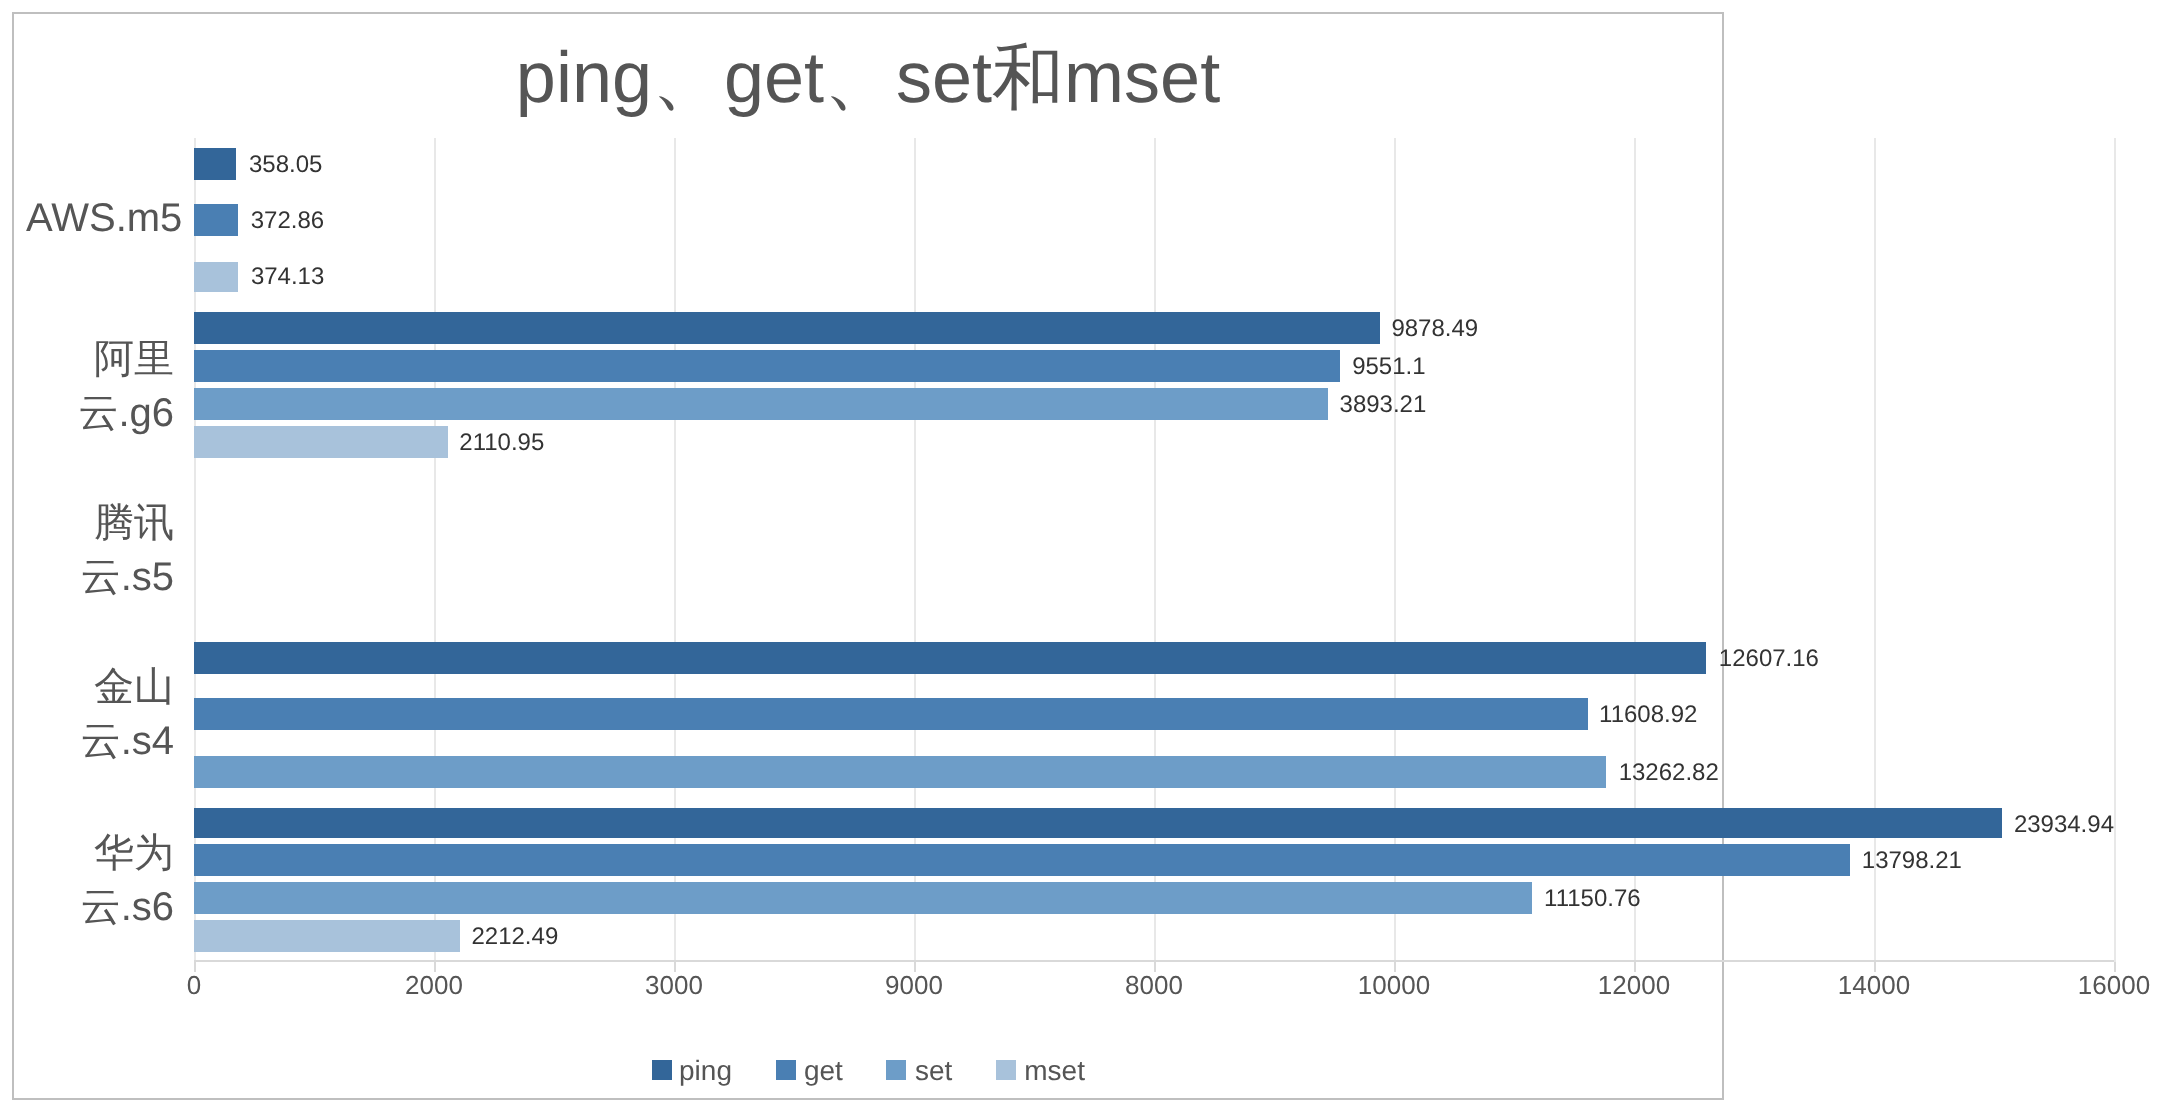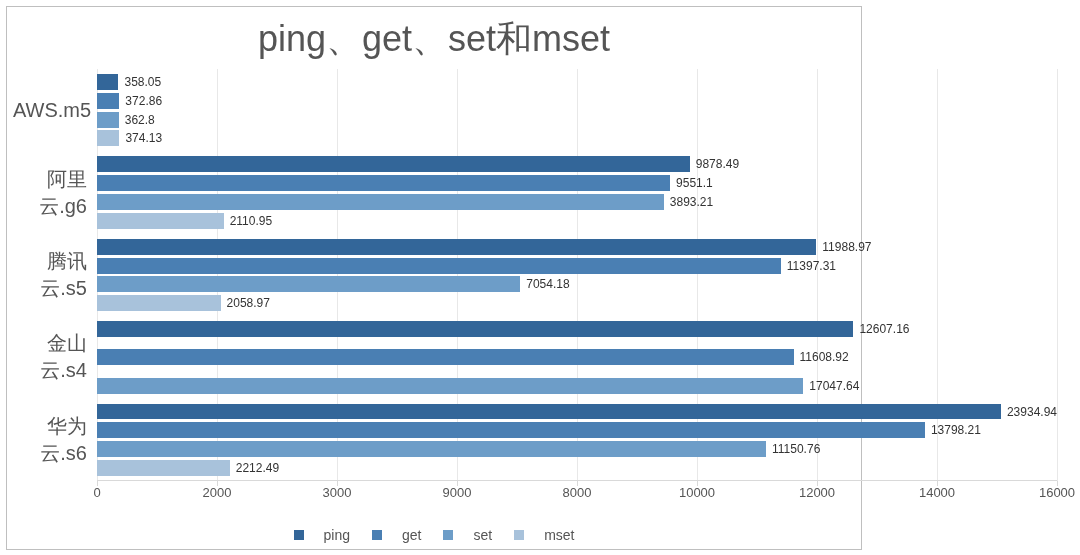--- a/index.html
+++ b/index.html
@@ -111,21 +111,21 @@
     left: 0; right: 0; bottom: 6px;
     display: flex;
     justify-content: center;
     gap: 22px;
     font-size: 14px;
     color: #555;
   }
   .legend .item {
     display: flex;
     align-items: center;
-    gap: 20px;
+    gap: 4px;
   }
   .swatch {
     width: 10px; height: 10px;
   }
 </style>
 </head>
 <body>
 
 <div class="chart-box">
   <div class="title">ping、get、set和mset</div>
@@ -166,24 +166,20 @@
           <div class="bars">
             <div class="bar">
               <div class="fill" style="width: 2.23781%; background: rgb(51, 102, 153);"></div>
               <span class="label">358.05</span>
             </div>
             <div class="bar">
               <div class="fill" style="width: 2.33038%; background: rgb(74, 127, 179);"></div>
               <span class="label">372.86</span>
             </div>
             <div class="bar">
-              <div class="fill" style="width: 2.2675%; background: rgb(109, 157, 200);"></div>
-              <span class="label">362.8</span>
-            </div>
-            <div class="bar">
               <div class="fill" style="width: 2.33831%; background: rgb(168, 194, 219);"></div>
               <span class="label">374.13</span>
             </div>
           </div>
         </div>
         <div class="group" style="top: 20%;">
           <div class="bars">
             <div class="bar">
               <div class="fill" style="width: 61.7406%; background: rgb(51, 102, 153);"></div>
               <span class="label">9878.49</span>
@@ -195,53 +191,33 @@
             <div class="bar">
               <div class="fill" style="width: 59.0403%; background: rgb(109, 157, 200);"></div>
               <span class="label">3893.21</span>
             </div>
             <div class="bar">
               <div class="fill" style="width: 13.1934%; background: rgb(168, 194, 219);"></div>
               <span class="label">2110.95</span>
             </div>
           </div>
         </div>
-        <div class="group" style="top: 40%;">
-          <div class="bars">
-            <div class="bar">
-              <div class="fill" style="width: 74.9311%; background: rgb(51, 102, 153);"></div>
-              <span class="label">11988.97</span>
-            </div>
-            <div class="bar">
-              <div class="fill" style="width: 71.2332%; background: rgb(74, 127, 179);"></div>
-              <span class="label">11397.31</span>
-            </div>
-            <div class="bar">
-              <div class="fill" style="width: 44.0886%; background: rgb(109, 157, 200);"></div>
-              <span class="label">7054.18</span>
-            </div>
-            <div class="bar">
-              <div class="fill" style="width: 12.8686%; background: rgb(168, 194, 219);"></div>
-              <span class="label">2058.97</span>
-            </div>
-          </div>
-        </div>
         <div class="group" style="top: 60%;">
           <div class="bars">
             <div class="bar">
               <div class="fill" style="width: 78.7947%; background: rgb(51, 102, 153);"></div>
               <span class="label">12607.16</span>
             </div>
             <div class="bar">
               <div class="fill" style="width: 72.5558%; background: rgb(74, 127, 179);"></div>
               <span class="label">11608.92</span>
             </div>
             <div class="bar">
               <div class="fill" style="width: 73.5769%; background: rgb(109, 157, 200);"></div>
-              <span class="label">17047.64</span>
+              <span class="label">13262.82</span>
             </div>
           </div>
         </div>
         <div class="group" style="top: 80%;">
           <div class="bars">
             <div class="bar">
               <div class="fill" style="width: 99.0491%; background: rgb(51, 102, 153);"></div>
               <span class="label">23934.94</span>
             </div>
             <div class="bar">

